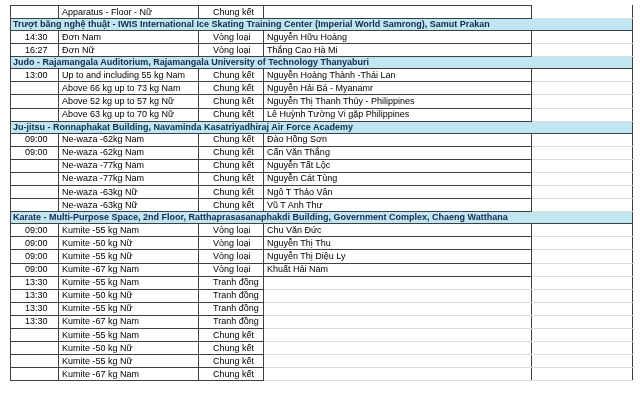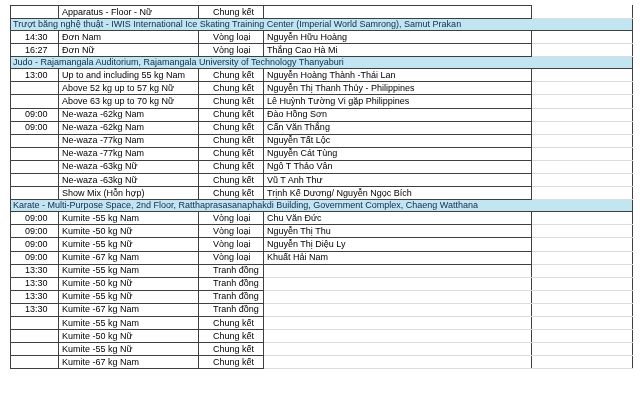--- a/index.html
+++ b/index.html
@@ -32,21 +32,21 @@
     vertical-align:middle;
   }
   tr.data-row{height:13.1px;margin-left:29px;}
   tr.section-row{height:12px;}
   td.c1,td.c3{text-align:center;padding:0 14px;}
   td.c5{border-top-color:var(--border-light);border-bottom-color:var(--border-light);}
   td.c5.no-top{border-top-color:#ffffff;}
   td.light{border-top-color:var(--border-light);border-bottom-color:var(--border-light);}
   td.sec{
     background:var(--section-bg);color:var(--section-text);
-    font-weight:normal;font-size:9px;padding:0 2px;margin-top:16px;
+    font-weight:bold;font-size:9px;padding:0 2px;margin-top:16px;
   }
 </style>
 </head>
 <body>
 
 <table class="sheet">
   <colgroup>
     <col class="w1">
       <col class="w2">
       <col class="w3">
@@ -83,32 +83,42 @@
       </tr>
       <tr class="data-row">
         <td class="c1">13:00</td>
         <td class="c2">Up to and including 55 kg Nam</td>
         <td class="c3">Chung kết</td>
         <td class="c4">Nguyễn Hoàng Thành -Thái Lan</td>
         <td class="c5"></td>
       </tr>
       <tr class="data-row">
         <td class="c1"></td>
+        <td class="c2">Above 66 kg up to 73 kg Nam</td>
+        <td class="c3">Chung kết</td>
+        <td class="c4">Nguyễn Hải Bá - Myanamr</td>
+        <td class="c5"></td>
+      </tr>
+      <tr class="data-row">
+        <td class="c1"></td>
         <td class="c2">Above 52 kg up to 57 kg Nữ</td>
         <td class="c3">Chung kết</td>
         <td class="c4">Nguyễn Thị Thanh Thủy - Philippines</td>
         <td class="c5"></td>
       </tr>
       <tr class="data-row">
         <td class="c1"></td>
         <td class="c2">Above 63 kg up to 70 kg Nữ</td>
         <td class="c3">Chung kết</td>
         <td class="c4">Lê Huỳnh Tường Vi gặp Philippines</td>
         <td class="c5"></td>
       </tr>
+      <tr class="section-row">
+        <td colspan="5" class="sec">Ju-jitsu - Ronnaphakat Building, Navaminda Kasatriyadhiraj Air Force Academy</td>
+      </tr>
       <tr class="data-row">
         <td class="c1">09:00</td>
         <td class="c2">Ne-waza -62kg Nam</td>
         <td class="c3">Chung kết</td>
         <td class="c4">Đào Hồng Sơn</td>
         <td class="c5"></td>
       </tr>
       <tr class="data-row">
         <td class="c1">09:00</td>
         <td class="c2">Ne-waza -62kg Nam</td>
@@ -135,27 +145,20 @@
         <td class="c2">Ne-waza -63kg Nữ</td>
         <td class="c3">Chung kết</td>
         <td class="c4">Ngô T Thảo Vân</td>
         <td class="c5"></td>
       </tr>
       <tr class="data-row">
         <td class="c1"></td>
         <td class="c2">Ne-waza -63kg Nữ</td>
         <td class="c3">Chung kết</td>
         <td class="c4">Vũ T Anh Thư</td>
-        <td class="c5"></td>
-      </tr>
-      <tr class="data-row">
-        <td class="c1"></td>
-        <td class="c2">Show Mix (Hỗn hợp)</td>
-        <td class="c3">Chung kết</td>
-        <td class="c4">Trịnh Kế Dương/ Nguyễn Ngọc Bích</td>
         <td class="c5"></td>
       </tr>
       <tr class="section-row">
         <td colspan="5" class="sec">Karate - Multi-Purpose Space, 2nd Floor, Ratthaprasasanaphakdi Building, Government Complex, Chaeng Watthana</td>
       </tr>
       <tr class="data-row">
         <td class="c1">09:00</td>
         <td class="c2">Kumite -55 kg Nam</td>
         <td class="c3">Vòng loại</td>
         <td class="c4">Chu Văn Đức</td>

